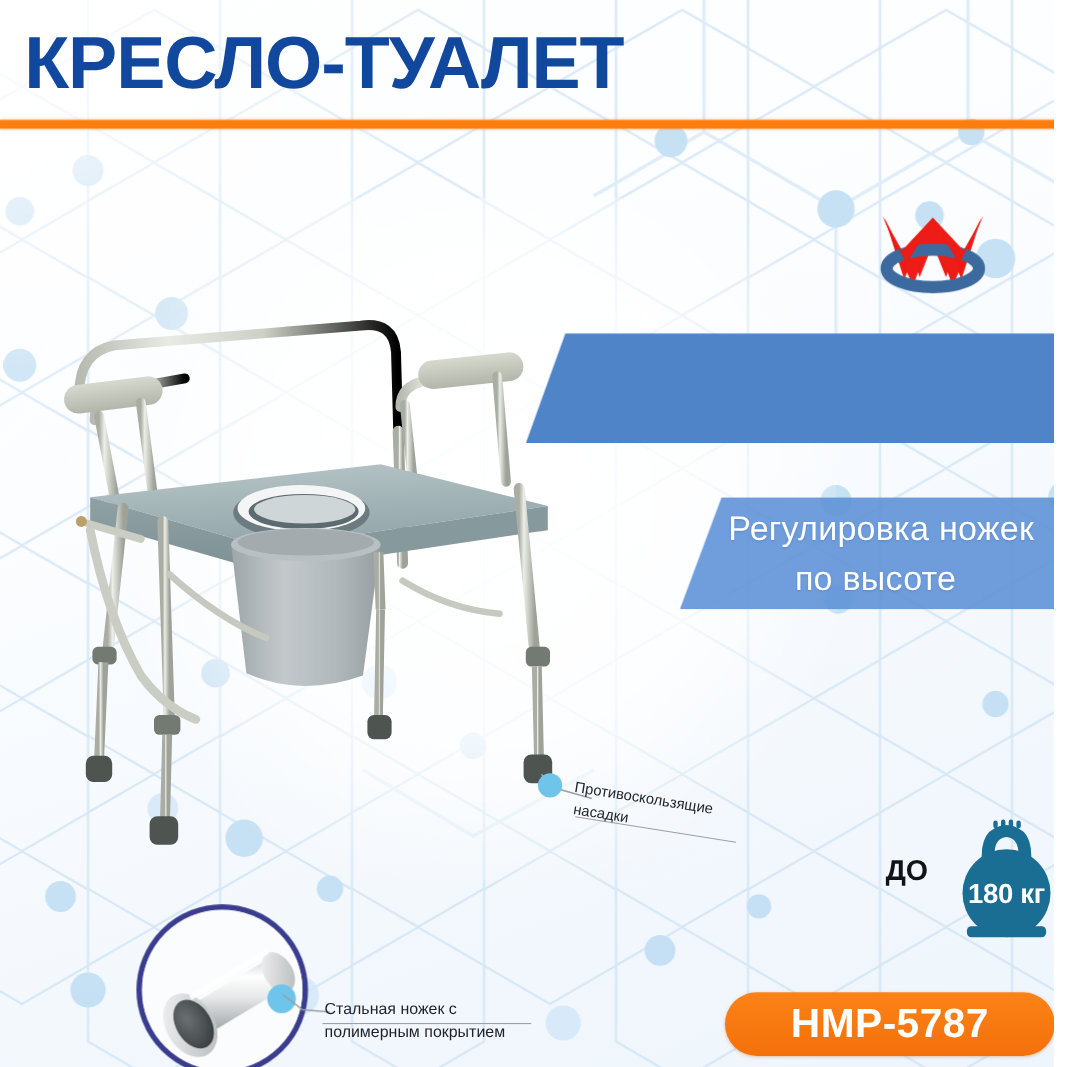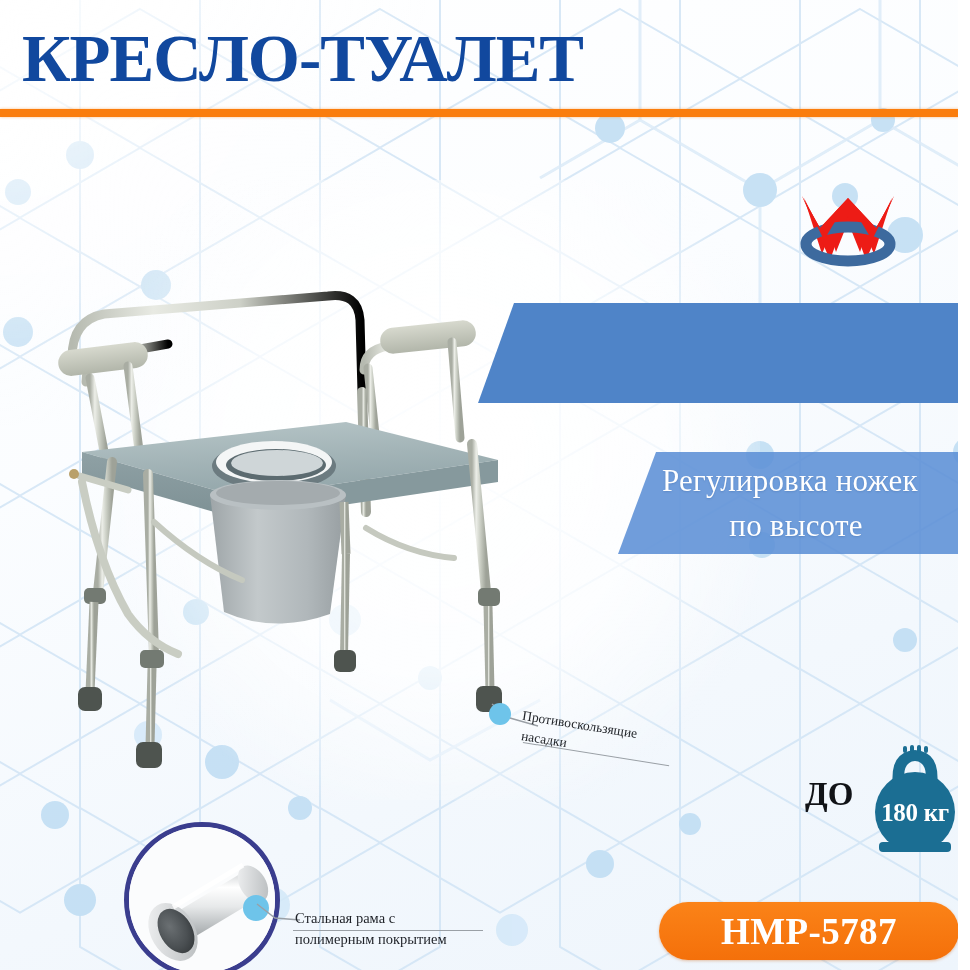--- a/index.html
+++ b/index.html
@@ -4,21 +4,20 @@
 <style>
   html,body{margin:0;padding:0;}
   body{
     width:970px;height:970px;overflow:hidden;
     font-family:"Liberation Sans","DejaVu Sans",sans-serif;
     background:#ffffff;
   }
   #poster{
     position:relative;width:958px;height:970px;overflow:hidden;
     background:linear-gradient(160deg,#ffffff 0%,#fbfdff 38%,#f3f8fd 72%,#eef5fc 100%);
-    font-family:Liberation Serif, serif;
   }
 
   
   .bg-layer{position:absolute;inset:0;}
   .bg-hex{opacity:.85;}
   .bg-wash-tl{
     position:absolute;left:0;top:0;width:430px;height:430px;
     background:radial-gradient(circle at 0% 0%,rgba(255,255,255,.95),rgba(255,255,255,0) 70%);
   }
   .bg-wash-c{
@@ -107,21 +106,21 @@
   }
   .anno-frame-rule{
     position:absolute;left:293px;top:930px;width:190px;height:1px;background:#9aa0a6;
   }
   .anno-frame-lead{position:absolute;left:255px;top:900px;width:46px;height:22px;}
 
   
   .weight{position:absolute;left:805px;top:742px;width:162px;height:112px;}
   .weight-do{
     position:absolute;left:0;top:34px;
-    font-size:33px;font-weight:700;color:#111317;letter-spacing:0;
+    font-size:26px;font-weight:700;color:#111317;letter-spacing:0;
   }
   .kb{position:absolute;left:58px;top:0;width:104px;height:112px;}
   .kb-label{
     position:absolute;left:58px;top:0;width:104px;height:112px;
     display:flex;align-items:center;justify-content:center;
     padding-top:30px;box-sizing:border-box;
     font-size:25px;font-weight:700;color:#ffffff;letter-spacing:-.3px;
   }
 
   
@@ -416,21 +415,21 @@
       <ellipse cx="47" cy="104" rx="16" ry="24" fill="url(#tubeBore)" transform="rotate(-31 47 104)"></ellipse>
 
       <path d="M44 80 L114 38" fill="none" stroke="#ffffff" stroke-width="5" opacity="0.85"></path>
     </svg>
   </div>
   <div class="dot-tube"></div>
   <svg class="anno-frame-lead" viewBox="0 0 46 22">
     <path d="M2 4 L20 18 L45 20" fill="none" stroke="#9aa0a6" stroke-width="1.4"></path>
   </svg>
   <div class="anno-frame">
-    <div>Стальная рама с</div>
+    <div>Стальная ножек с</div>
     <div>полимерным покрытием</div>
   </div>
   <div class="anno-frame-rule"></div>
 
   <div class="weight">
     <div class="weight-do">ДО</div>
     <svg class="kb" viewBox="0 0 104 112">
 
       <path d="M30 44 Q26 10 52 8 Q78 10 74 44 L62 44 Q66 20 52 19 Q38 20 42 44 Z" fill="#1B6E93"></path>
 

